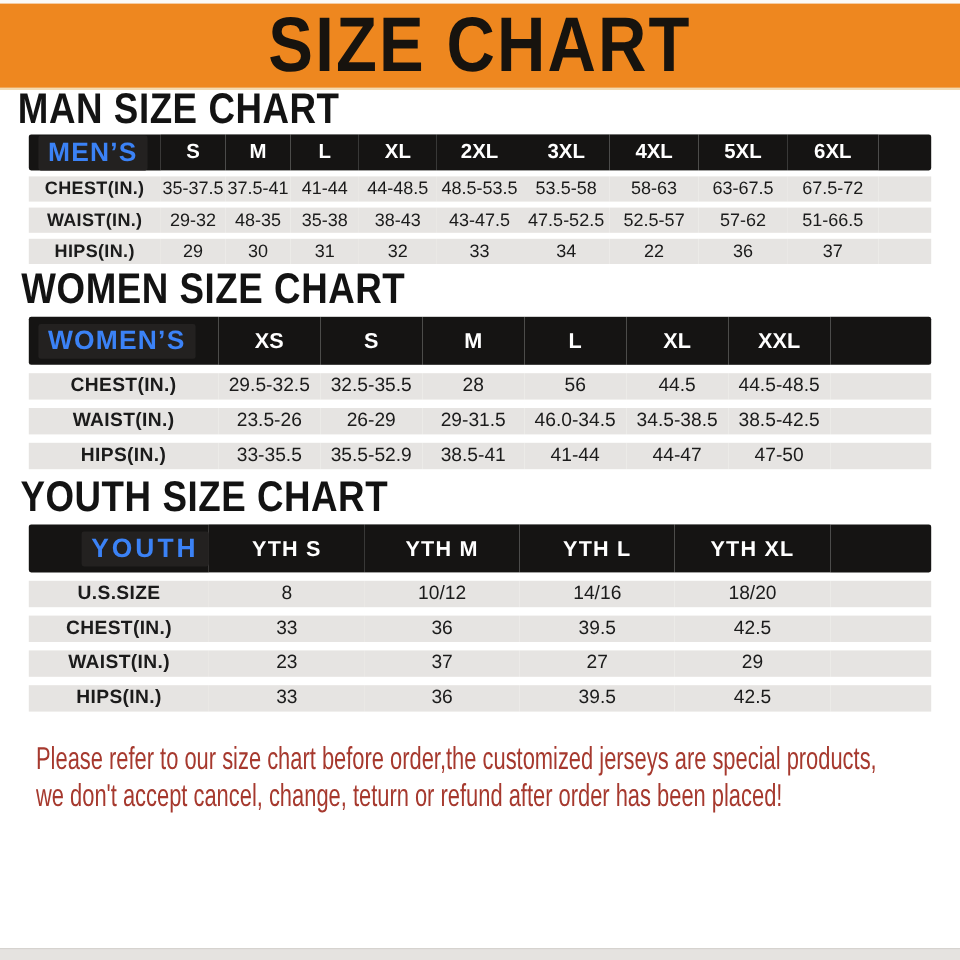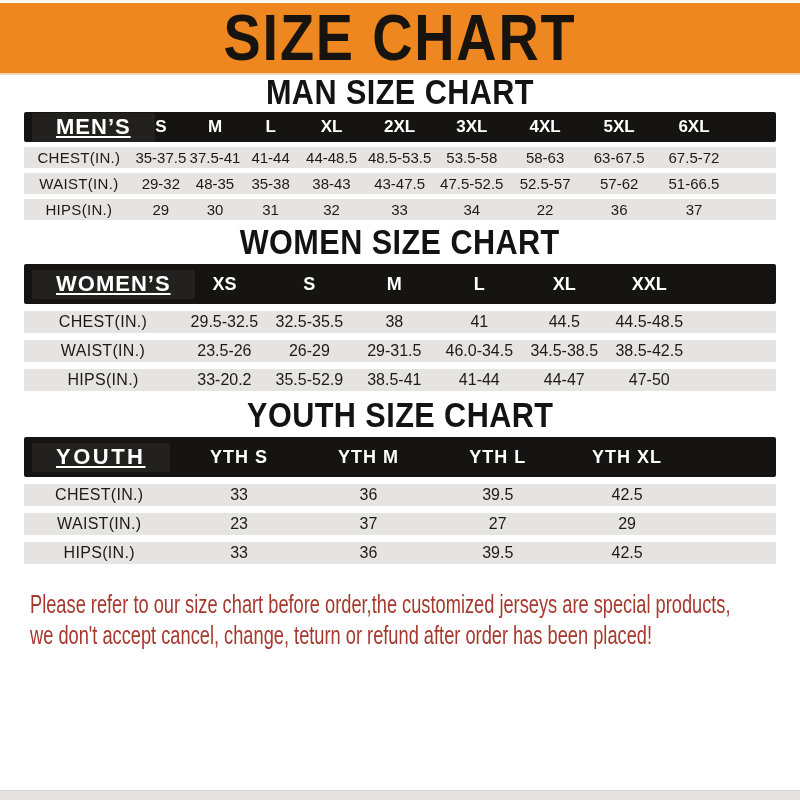--- a/index.html
+++ b/index.html
@@ -12,59 +12,59 @@
     height:70px;background:#EE871F;border-top:3px solid #fbf9f6;
     border-bottom:2px solid #f2dab2;
     display:flex;align-items:center;justify-content:center;
   }
   .banner-title{
     display:inline-block;font-weight:bold;font-size:62px;line-height:62px;
     color:#17130e;letter-spacing:2px;transform:scale(0.9,1.04);
     white-space:nowrap;
   }
   
-  h2.section-heading{margin:0;text-align:center;font-size:34px;line-height:32px;}
+  h2.section-heading{margin:0;text-align:left;font-size:34px;line-height:32px;}
   .heading-inner{
     display:inline-block;font-weight:bold;color:#131313;
     letter-spacing:.5px;transform:scale(0.9,1.05);white-space:nowrap;
   }
   .h-men{margin-top:15px;}
   .h-women{margin-top:21px;}
   .h-youth{margin-top:41px;}
   
   table.size-table{
     width:752px;margin:0 auto;border-collapse:separate;table-layout:fixed;
   }
   .t-men{border-spacing:0 5px;margin-top:5px;}
   .t-women{border-spacing:0 7px;margin-top:7px;}
   .t-youth{border-spacing:0 7px;margin-top:11px;}
   thead th{
     background:#151413;color:#ffffff;font-weight:bold;text-align:center;
     padding:0;
   }
   .t-men thead th{height:30px;font-size:17px;}
-  .t-women thead th{height:40px;font-size:18px;text-align:center;}
+  .t-women thead th{height:40px;font-size:18px;}
   .t-youth thead th{height:40px;font-size:18px;letter-spacing:1px;}
   thead th:first-child{border-radius:2px 0 0 2px;}
   thead th:last-child{border-radius:0 2px 2px 0;}
   th.bar-label{text-align:left;padding-left:8px;}
   .bar-label-text{
-    display:inline-block;background:#232120;color:#ffffff;font-weight:bold;
-    font-size:22px;line-height:26px;padding:1px 24px 2px;border-radius:2px;
-    letter-spacing:1px;white-space:nowrap;text-decoration:underline;
-  }
-  .t-youth .bar-label-text{letter-spacing:2.5px;}
+    display:inline-block;background:#232120;color:#3b82f6;font-weight:bold;
+    font-size:22px;line-height:26px;padding:1px 8px 2px;border-radius:2px;
+    letter-spacing:1px;white-space:nowrap;
+  }
+  .t-youth .bar-label-text{letter-spacing:2.5px;margin-left:36px;}
   tbody th,tbody td{
     background:#E6E4E2;font-weight:normal;text-align:center;color:#1b1b1b;
     padding:0;white-space:nowrap;
   }
   .t-men tbody th,.t-men tbody td{height:21px;font-size:15px;}
   .t-women tbody th,.t-women tbody td,
   .t-youth tbody th,.t-youth tbody td{height:22px;font-size:16px;}
-  tbody th.row-label{letter-spacing:.3px;}
+  tbody th.row-label{letter-spacing:.3px;font-weight:bold;}
   
   .footer-note{margin:17px 0 0 30px;}
   .footer-line{
     font-size:24px;line-height:31px;white-space:nowrap;
     transform:scale(0.76,1.1);transform-origin:0 50%;
   }
   
   .bottom-strip{
     position:absolute;left:0;bottom:0;width:800px;height:9px;
     background:#E5E3E0;border-top:1px solid #d6d3cf;
@@ -176,39 +176,39 @@
         <th>XL</th>
         <th>XXL</th>
         <th></th>
       </tr>
     </thead>
     <tbody>
       <tr>
         <th class="row-label">CHEST(IN.)</th>
         <td>29.5-32.5</td>
         <td>32.5-35.5</td>
-        <td>38</td>
-        <td>41</td>
+        <td>28</td>
+        <td>56</td>
         <td>44.5</td>
         <td>44.5-48.5</td>
         <td></td>
       </tr>
       <tr>
         <th class="row-label">WAIST(IN.)</th>
         <td>23.5-26</td>
         <td>26-29</td>
         <td>29-31.5</td>
         <td>46.0-34.5</td>
         <td>34.5-38.5</td>
         <td>38.5-42.5</td>
         <td></td>
       </tr>
       <tr>
         <th class="row-label">HIPS(IN.)</th>
-        <td>33-20.2</td>
+        <td>33-35.5</td>
         <td>35.5-52.9</td>
         <td>38.5-41</td>
         <td>41-44</td>
         <td>44-47</td>
         <td>47-50</td>
         <td></td>
       </tr>
     </tbody>
   </table>
 
@@ -229,20 +229,28 @@
         <th class="bar-label"><span class="bar-label-text">YOUTH</span></th>
         <th>YTH S</th>
         <th>YTH M</th>
         <th>YTH L</th>
         <th>YTH XL</th>
         <th></th>
       </tr>
     </thead>
     <tbody>
       <tr>
+        <th class="row-label">U.S.SIZE</th>
+        <td>8</td>
+        <td>10/12</td>
+        <td>14/16</td>
+        <td>18/20</td>
+        <td></td>
+      </tr>
+      <tr>
         <th class="row-label">CHEST(IN.)</th>
         <td>33</td>
         <td>36</td>
         <td>39.5</td>
         <td>42.5</td>
         <td></td>
       </tr>
       <tr>
         <th class="row-label">WAIST(IN.)</th>
         <td>23</td>

